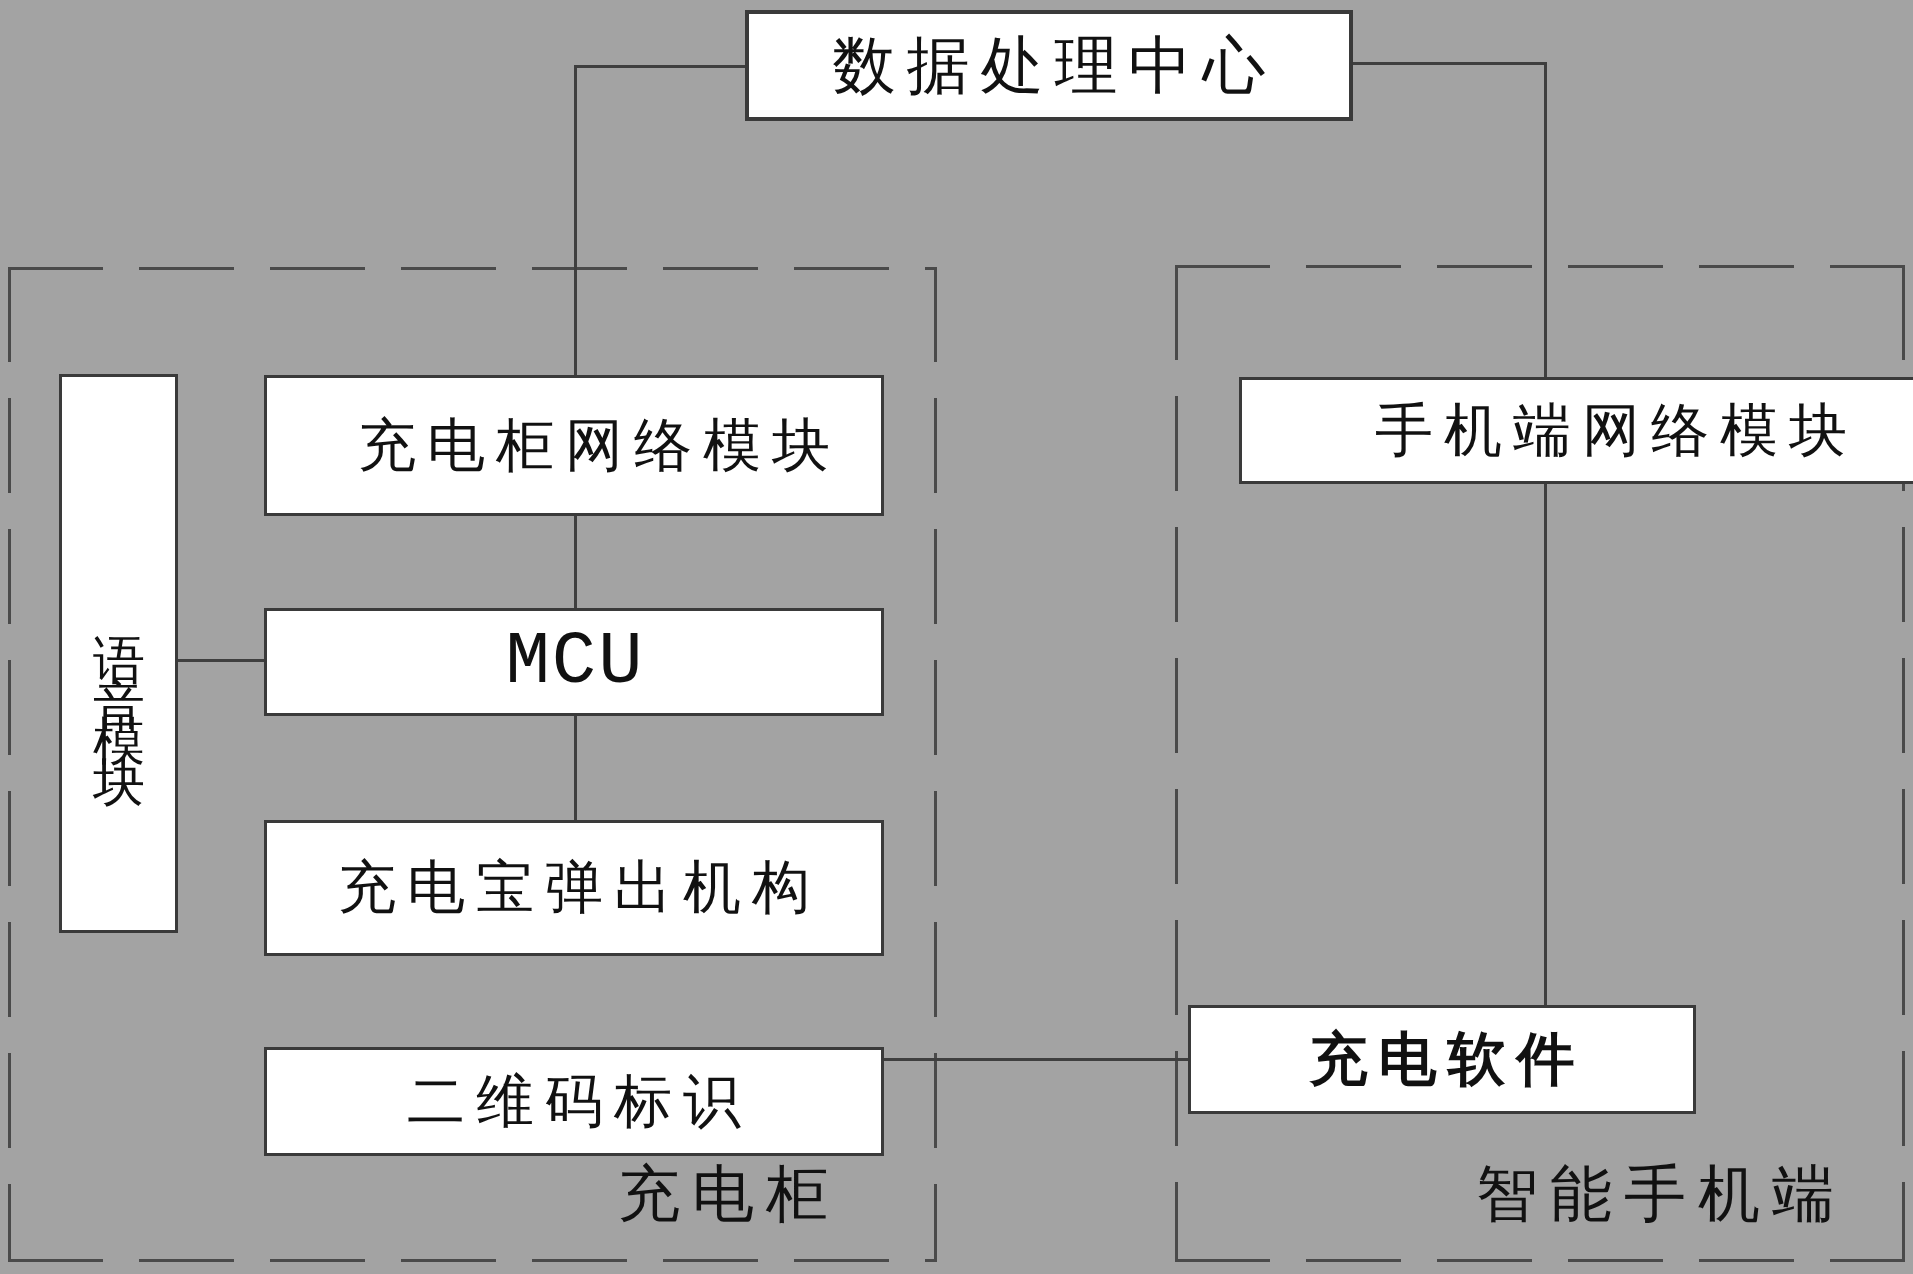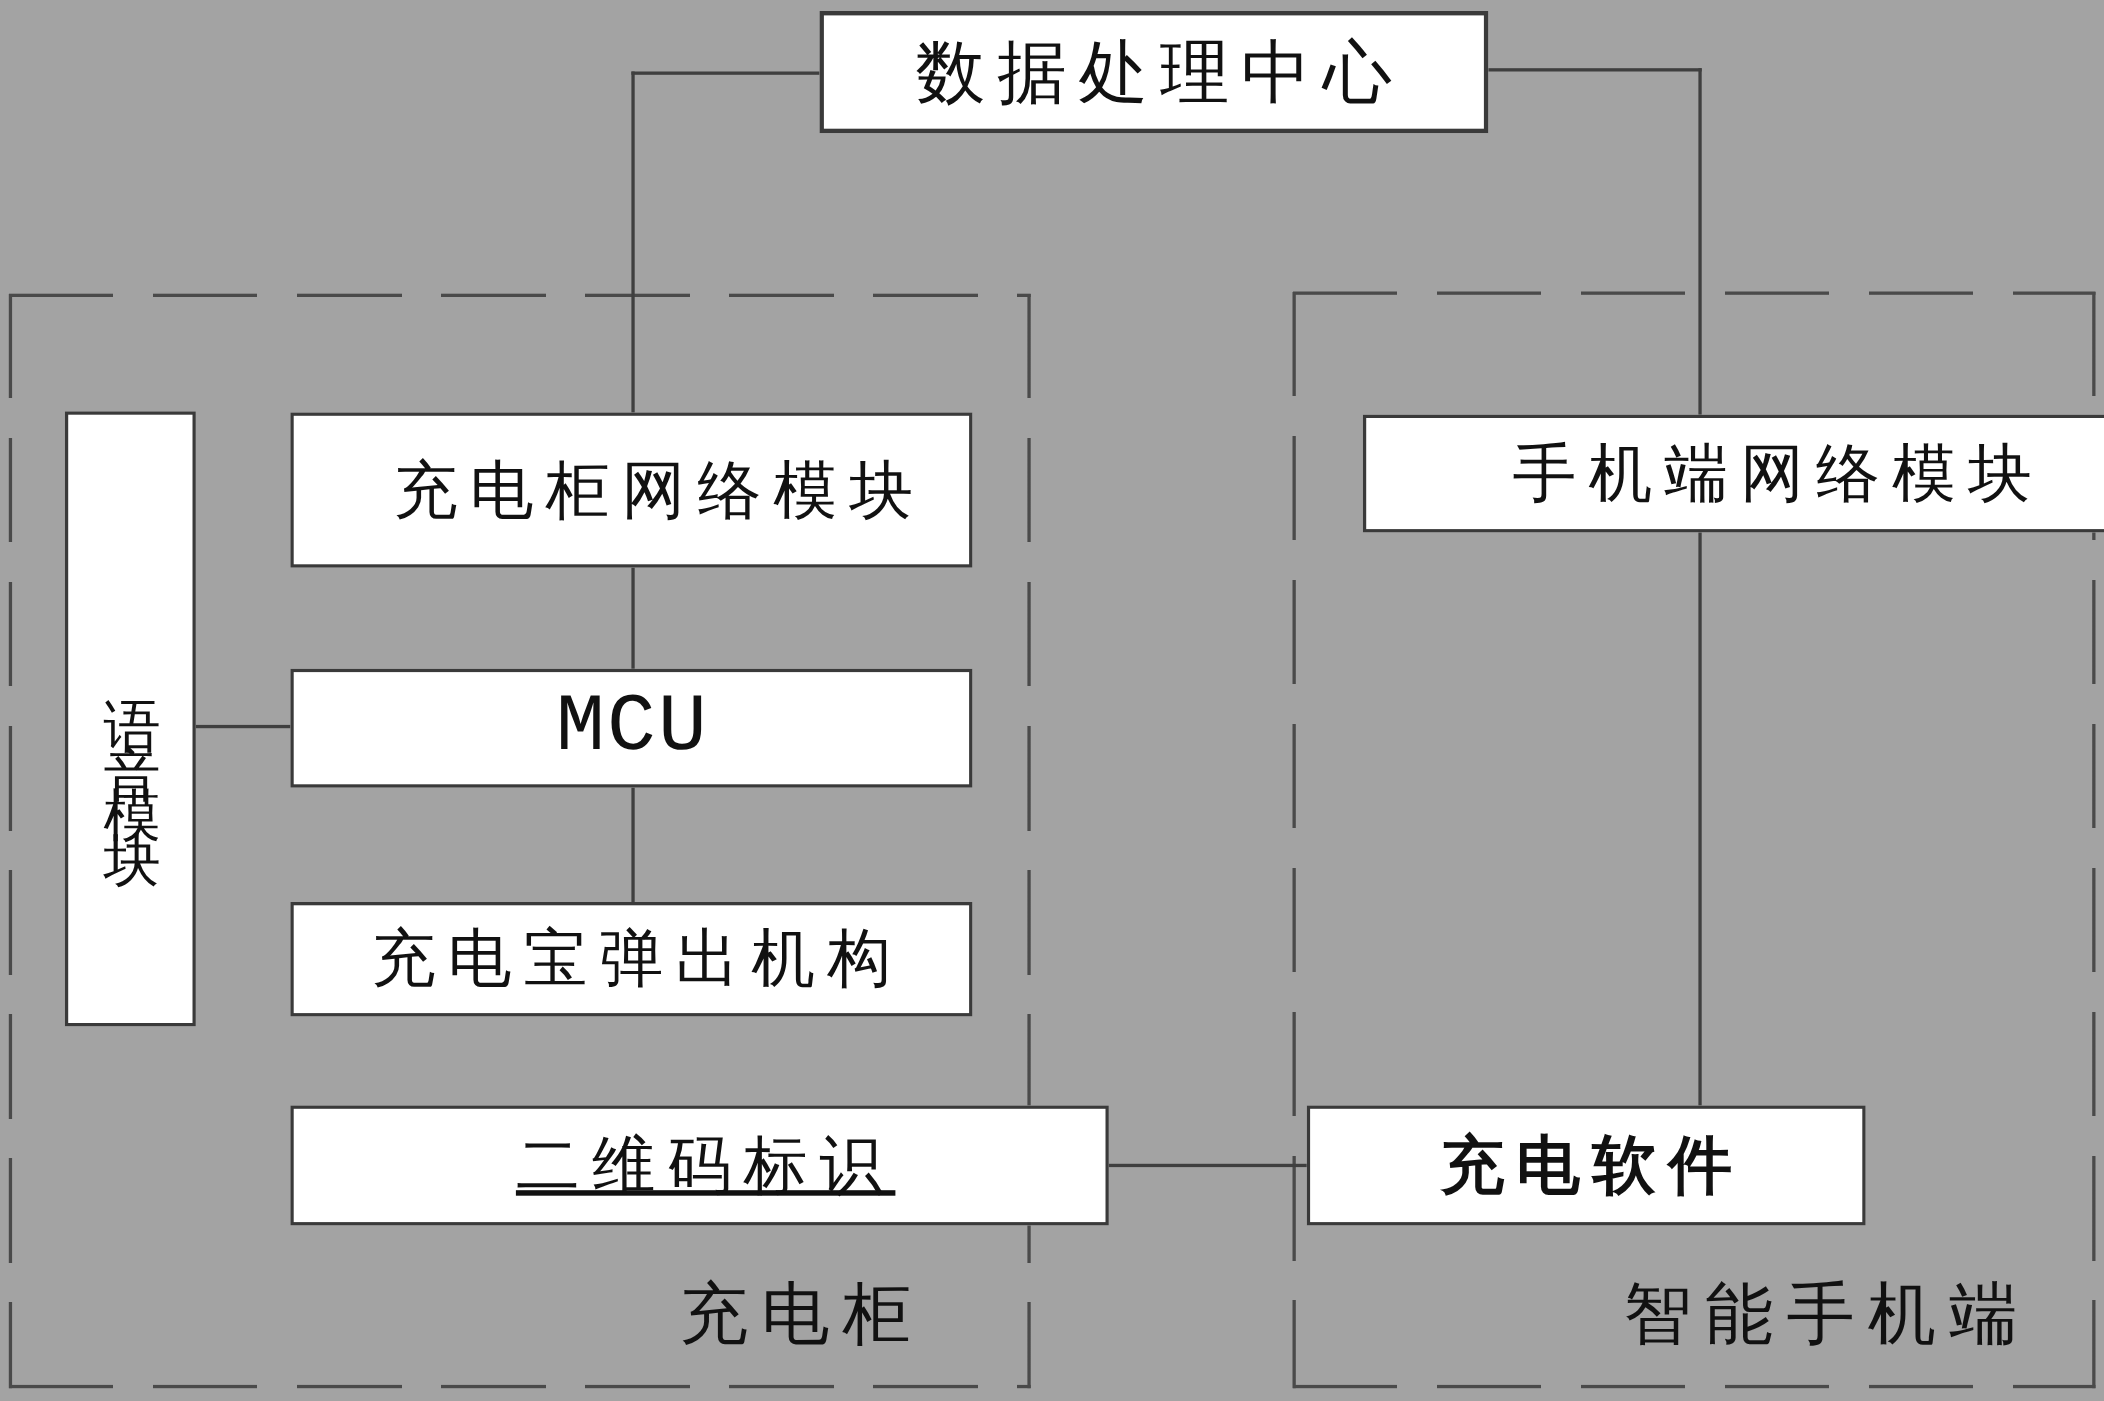--- a/index.html
+++ b/index.html
@@ -30,22 +30,22 @@
     letter-spacing: 11px;
     text-indent: 11px; 
     white-space: nowrap;
     z-index: 3;
   }
 
   #top-box       { left: 745px;  top: 10px;   width: 608px; height: 111px; border-width: 4px; font-size: 63px; }
   #voice-box     { left: 59px;   top: 374px;  width: 119px; height: 559px; }
   #cab-net-box   { left: 264px;  top: 375px;  width: 620px; height: 141px; padding-left: 40px; }
   #mcu-box       { left: 264px;  top: 608px;  width: 620px; height: 108px; font-size: 74px; letter-spacing: 2px; text-indent: 2px; font-family: Liberation Mono, monospace; }
-  #eject-box     { left: 264px;  top: 820px;  width: 620px; height: 104px; }
-  #qr-box        { left: 264px;  top: 1005px; width: 744px; height: 109px; text-decoration: underline; }
+  #eject-box     { left: 264px;  top: 820px;  width: 620px; height: 136px; }
+  #qr-box        { left: 264px;  top: 1047px; width: 620px; height: 109px; }
   #ph-net-box    { left: 1239px; top: 377px;  width: 744px; height: 107px; }
   #ch-sw-box     { left: 1188px; top: 1005px; width: 508px; height: 109px; font-weight: bold; }
 
   .vtext {
     writing-mode: vertical-rl;
     text-orientation: upright;
     font-size: 52px;
     letter-spacing: 40px;
     text-indent: 0;
     line-height: 1;

